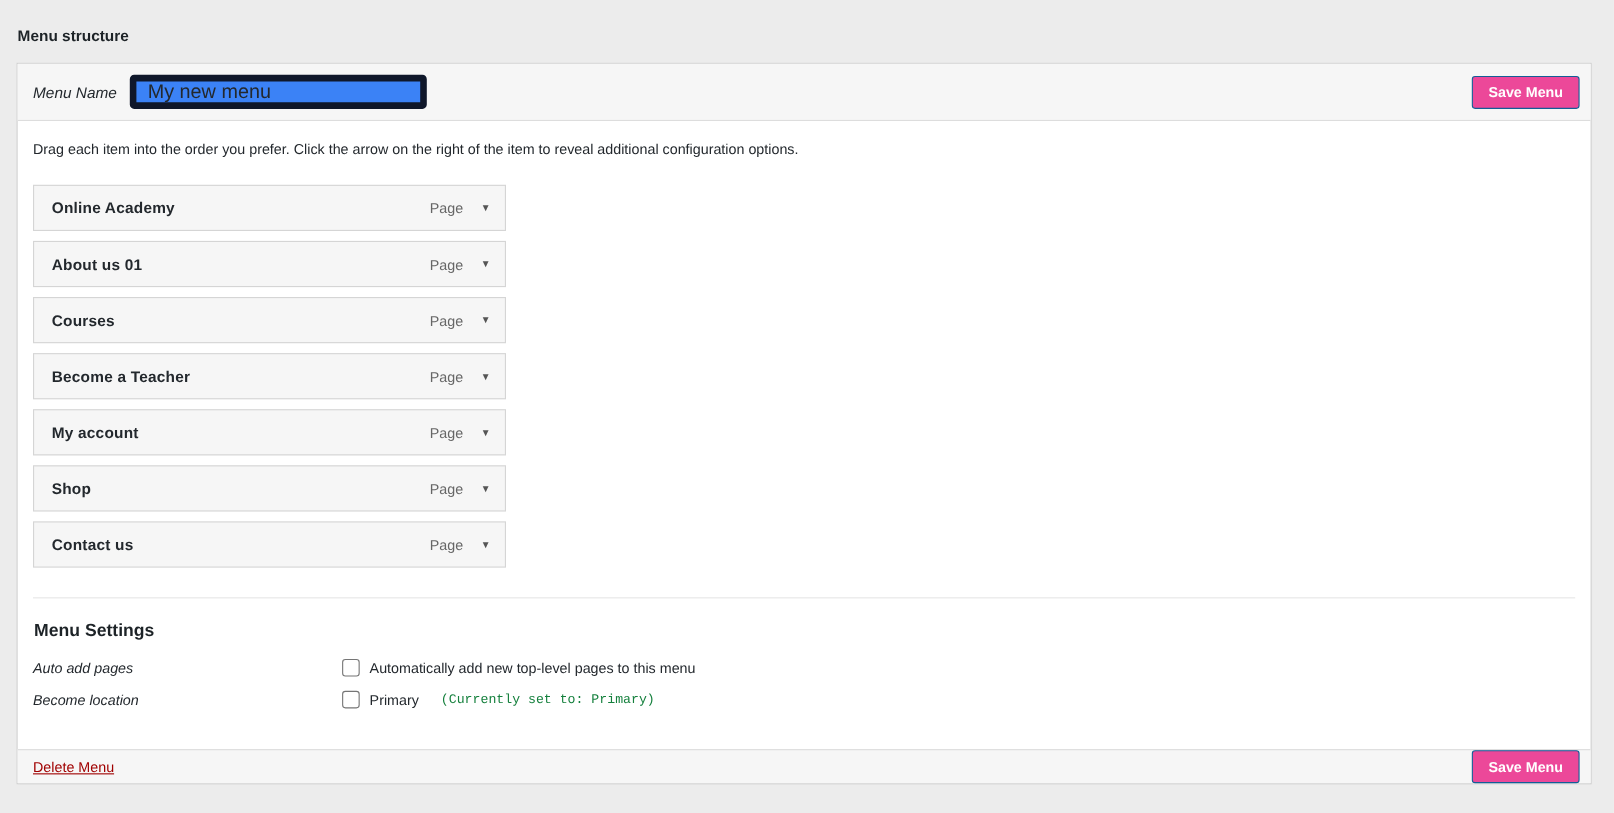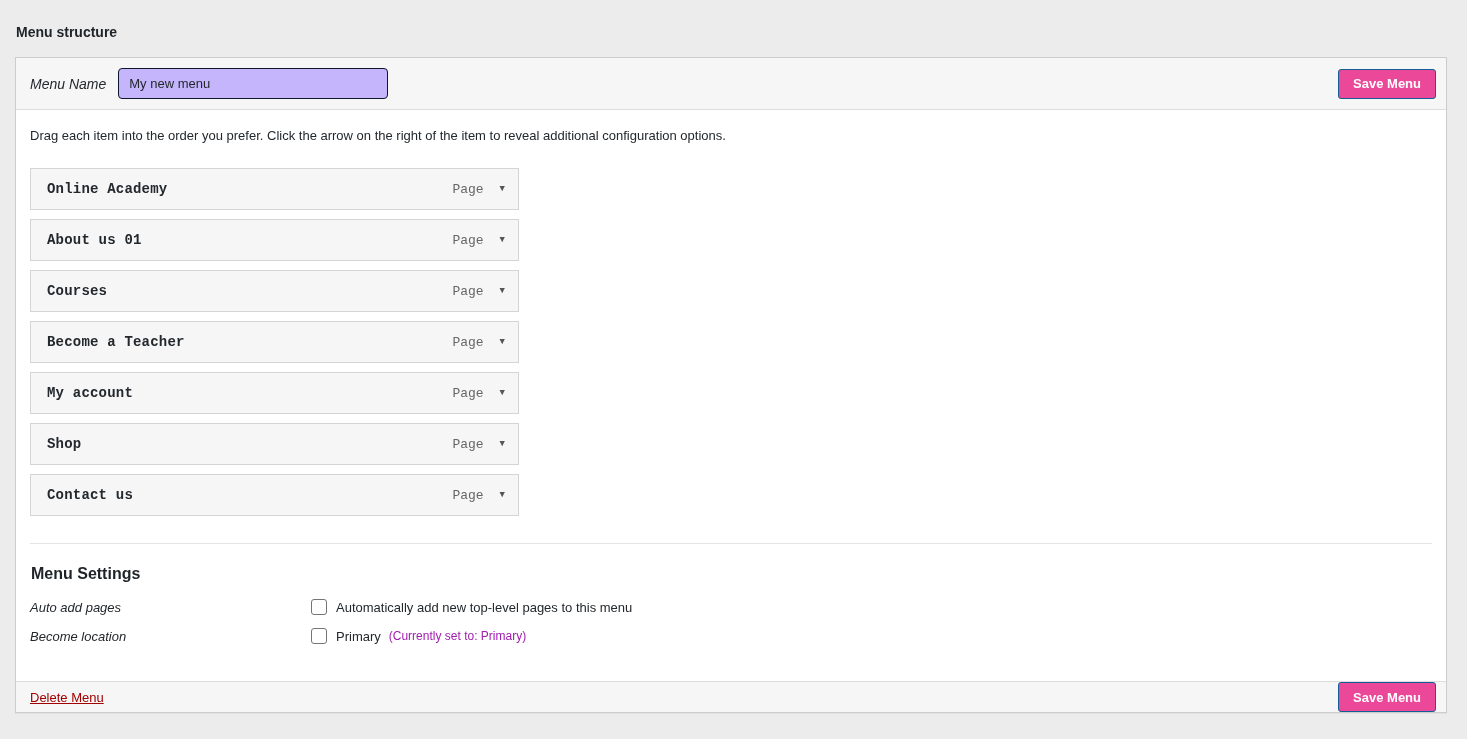--- a/index.html
+++ b/index.html
@@ -36,27 +36,27 @@
   }
   .menu-name-label {
     font-style: italic;
     font-size: 14px;
     margin-right: 12px;
     color: #23282d;
   }
   .menu-name-input {
     width: 270px;
     height: 31px;
-    border: 1px solid #0f172a;
+    border: 6px solid #0f172a;
     border-radius: 4px;
     padding: 0 10px;
-    font-size: 13px;
+    font-size: 18px;
     font-family: "Liberation Sans", sans-serif;
     color: #23282d;
-    background: #c4b5fd;
+    background: #3b82f6;
     outline: none;
   }
   .save-btn {
     margin-left: auto;
     background: #ec4899;
     border: 1px solid #135e96;
     color: #fff;
     font-size: 13px;
     font-weight: 600;
     font-family: "Liberation Sans", sans-serif;
@@ -65,30 +65,29 @@
     border-radius: 3px;
     cursor: pointer;
   }
 
   
   .panel-body { padding: 17px 14px 24px 14px; }
   .instruction { font-size: 13px; line-height: 18px; color: #23282d; }
 
   .menu-item-list { margin-top: 23px; }
   .menu-item {
-    width: 489px;
+    width: 430px;
     height: 42px;
     background: #f6f6f6;
     border: 1px solid #d5d5d5;
     display: flex;
     align-items: center;
     padding: 0 13px 0 16px;
     margin-bottom: 9px;
     cursor: move;
-    font-family: Liberation Mono, monospace;
   }
   .menu-item-title {
     font-size: 14px;
     font-weight: 600;
     color: #23282d;
     letter-spacing: .2px;
   }
   .menu-item-right {
     margin-left: auto;
     display: flex;
@@ -131,21 +130,21 @@
     width: 16px;
     height: 16px;
     border: 1px solid #757575;
     border-radius: 3px;
     background: #fff;
     margin: 0 9px 0 0;
     cursor: pointer;
     flex-shrink: 0;
   }
   .checkbox-label { font-size: 13px; color: #23282d; cursor: pointer; }
-  .checkbox-note { font-size: 12px; color: #a21caf; margin-left: 8px; }
+  .checkbox-note { font-size: 12px; color: #15803d; margin-left: 20px; font-family: Liberation Mono, monospace; }
 
   
   .panel-footer {
     display: flex;
     align-items: center;
     height: 31px;
     padding: 0 10px 0 14px;
     background: #f6f6f6;
     border-top: 1px solid #ddd;
   }

